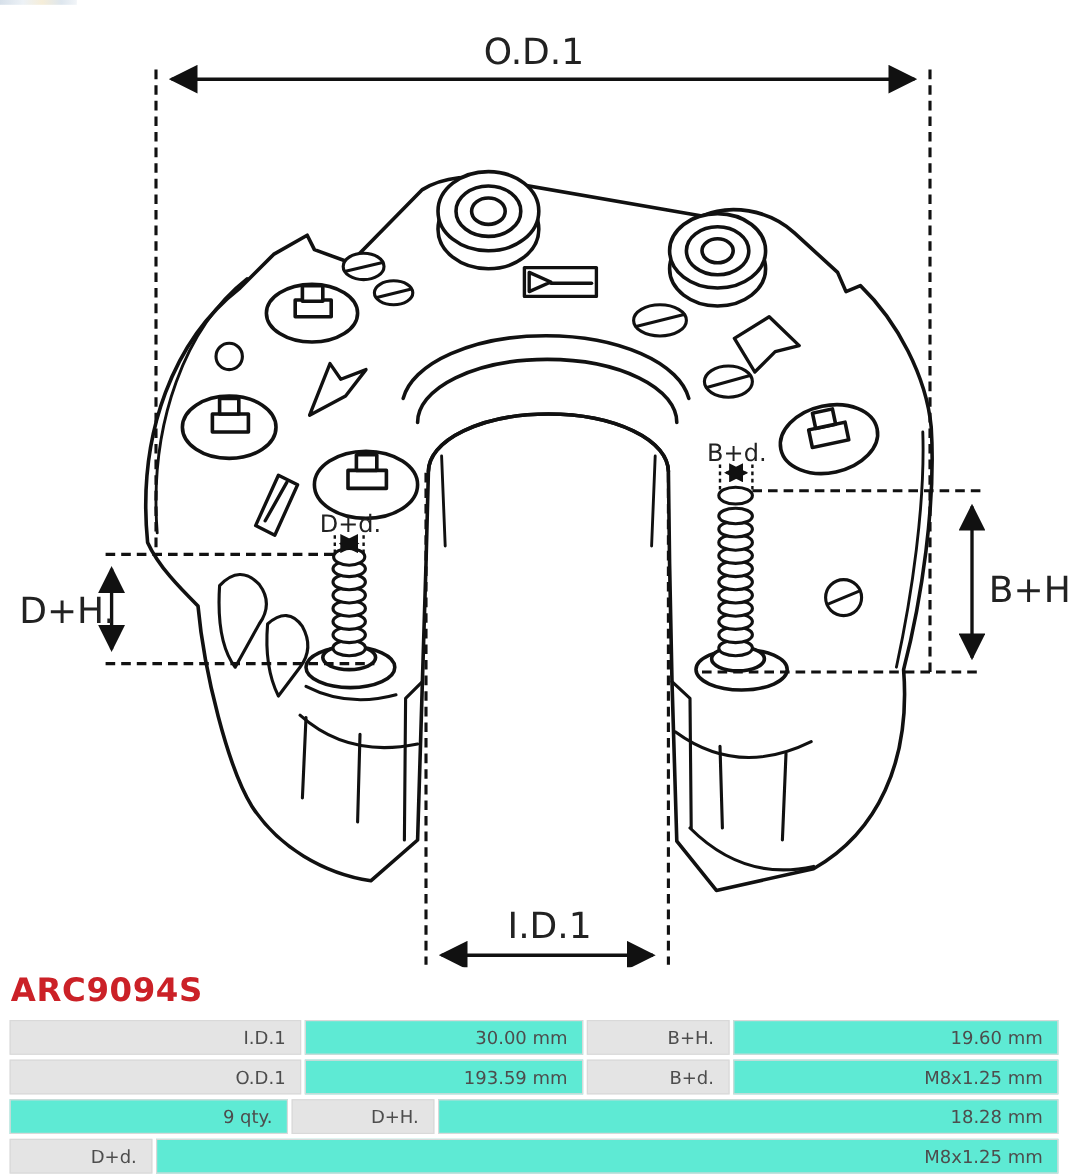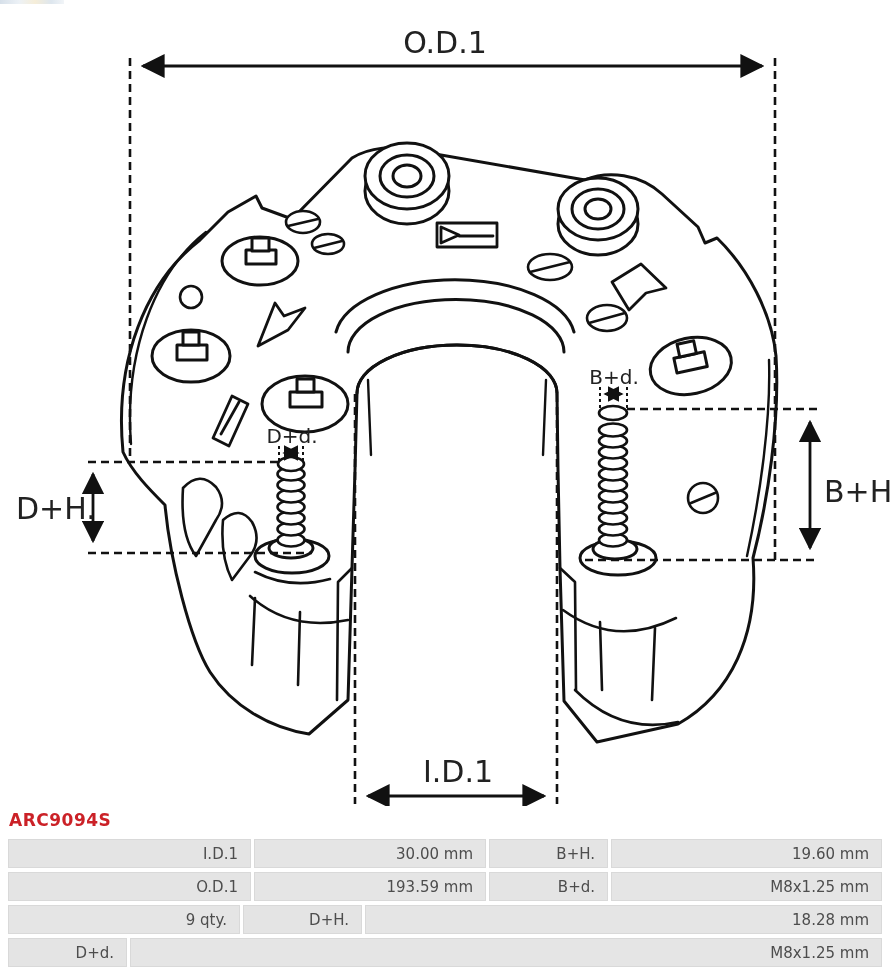--- a/index.html
+++ b/index.html
@@ -3,27 +3,27 @@
 <meta charset="utf-8">
 <style>
   html,body{margin:0;padding:0;background:#ffffff;}
   body{width:890px;height:979px;overflow:hidden;font-family:"DejaVu Sans","Liberation Sans",sans-serif;position:relative;}
   .logo-strip{position:absolute;top:0;left:0;width:64px;height:4px;
     background:linear-gradient(90deg,#ccd8e4 0%,#e8eef4 30%,#f3e9cf 55%,#d5e0ea 80%,#eef2f6 100%);opacity:.8;}
   .drawing-wrap{width:890px;height:806px;}
   svg text{font-family:"DejaVu Sans","Liberation Sans",sans-serif;fill:#222;}
   .dim-big{font-size:30px;}
   .dim-small{font-size:20px;}
-  .part-number{margin:4px 0 0 9px;font-size:17px;font-weight:600;color:#cb2127;letter-spacing:.5px;}
+  .part-number{margin:4px 0 0 9px;font-size:27px;font-weight:600;color:#cb2127;letter-spacing:.5px;}
   .spec-table{margin:9px 8px 0 8px;}
   .spec-row{display:flex;gap:3px;margin-bottom:4px;}
   .cell{height:29px;display:flex;align-items:center;justify-content:flex-end;
         padding-right:12px;font-size:15px;color:#4d4d4d;box-sizing:border-box;border:1px solid #d9d9d9;}
   .lab{background:#e4e4e4;}
-  .val{background:#e5e5e5;}
+  .val{background:#5eead4;}
   .c1{width:243px;}
   .c2{width:232px;}
   .c3{width:119px;}
   .c4{flex:1;}
 </style>
 </head>
 <body>
 
 <div class="logo-strip"></div>
 

